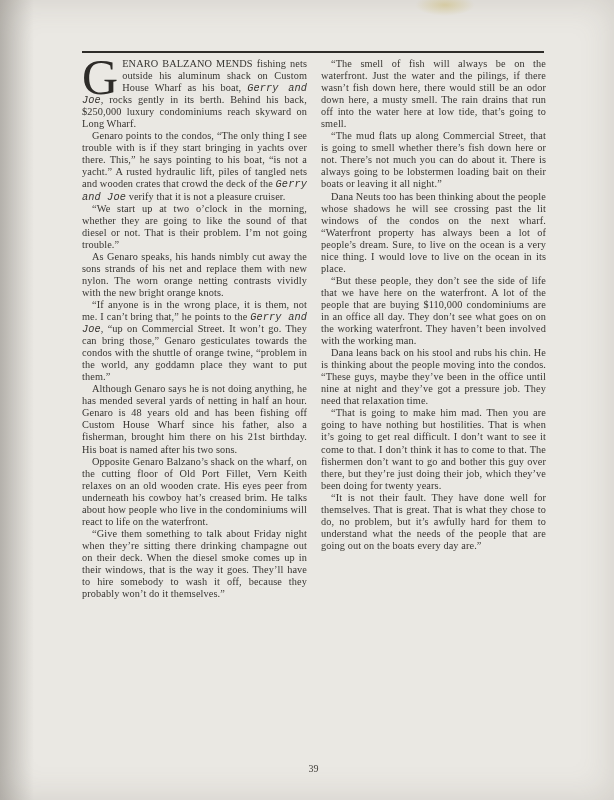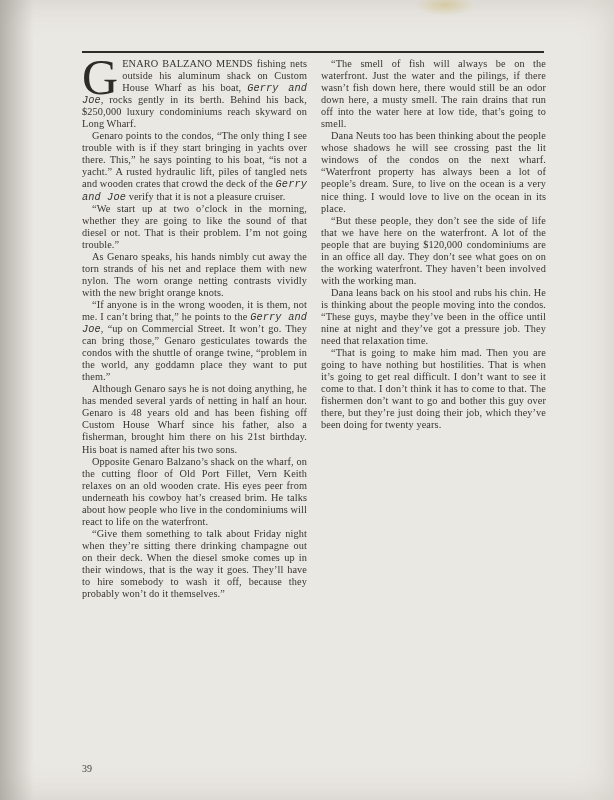--- a/index.html
+++ b/index.html
@@ -48,45 +48,47 @@
     float: left;
     font-size: 50px;
     line-height: 36px;
     height: 35px;
     margin: 1px 4px 0 0;
     color: #2e2c29;
   }
   .italic { font-style: italic; font-family: Liberation Mono, monospace; }
   .footer {
     position: absolute; left: 82px; top: 763px; width: 463px;
-    text-align: left; font-size: 10px; color: #45423d;
+    text-align: center; font-size: 10px; color: #45423d;
   }
 </style>
 </head>
 <body>
 
 <div id="page">
   <div class="scan-edge-left"></div>
   <div class="scan-stain"></div>
   <div class="header-rule"></div>
 
   <div class="columns">
     <div class="column">
         <p><span class="drop-cap">G</span><span>ENARO BALZANO MENDS fishing nets outside his aluminum shack on Custom House Wharf as his boat, </span><span class="italic">Gerry and Joe</span><span>, rocks gently in its berth. Behind his back, $250,000 luxury condominiums reach skyward on Long Wharf.</span></p>
         <p class="indent"><span>Genaro points to the condos, “The only thing I see trouble with is if they start bringing in yachts over there. This,” he says pointing to his boat, “is not a yacht.” A rusted hydraulic lift, piles of tangled nets and wooden crates that crowd the deck of the </span><span class="italic">Gerry and Joe</span><span> verify that it is not a pleasure cruiser.</span></p>
         <p class="indent"><span>“We start up at two o’clock in the morning, whether they are going to like the sound of that diesel or not. That is their problem. I’m not going trouble.”</span></p>
-        <p class="indent"><span>As Genaro speaks, his hands nimbly cut away the torn strands of his net and replace them with new nylon. The worn orange netting contrasts vividly with the new bright orange knots.</span></p>
-        <p class="indent"><span>“If anyone is in the wrong wooden, it is them, not me. I can’t bring that,” he points to the </span><span class="italic">Gerry and Joe</span><span>, “up on Commercial Street. It won’t go. They can bring those,” Genaro gesticulates towards the condos with the shuttle of orange twine, “problem in the world, any goddamn place they want to put them.”</span></p>
+        <p class="indent"><span>As Genaro speaks, his hands nimbly cut away the sons strands of his net and replace them with new nylon. The worn orange netting contrasts vividly with the new bright orange knots.</span></p>
+        <p class="indent"><span>“If anyone is in the wrong place, it is them, not me. I can’t bring that,” he points to the </span><span class="italic">Gerry and Joe</span><span>, “up on Commercial Street. It won’t go. They can bring those,” Genaro gesticulates towards the condos with the shuttle of orange twine, “problem in the world, any goddamn place they want to put them.”</span></p>
         <p class="indent"><span>Although Genaro says he is not doing anything, he has mended several yards of netting in half an hour. Genaro is 48 years old and has been fishing off Custom House Wharf since his father, also a fisherman, brought him there on his 21st birthday. His boat is named after his two sons.</span></p>
         <p class="indent"><span>Opposite Genaro Balzano’s shack on the wharf, on the cutting floor of Old Port Fillet, Vern Keith relaxes on an old wooden crate. His eyes peer from underneath his cowboy hat’s creased brim. He talks about how people who live in the condominiums will react to life on the waterfront.</span></p>
         <p class="indent"><span>“Give them something to talk about Friday night when they’re sitting there drinking champagne out on their deck. When the diesel smoke comes up in their windows, that is the way it goes. They’ll have to hire somebody to wash it off, because they probably won’t do it themselves.”</span></p>
       </div>
     <div class="column">
         <p class="indent"><span>“The smell of fish will always be on the waterfront. Just the water and the pilings, if there wasn’t fish down here, there would still be an odor down here, a musty smell. The rain drains that run off into the water here at low tide, that’s going to smell.</span></p>
+        <p class="indent"><span>“The mud flats up along Commercial Street, that is going to smell whether there’s fish down here or not. There’s not much you can do about it. There is always going to be lobstermen loading bait on their boats or leaving it all night.”</span></p>
         <p class="indent"><span>Dana Neuts too has been thinking about the people whose shadows he will see crossing past the lit windows of the condos on the next wharf. “Waterfront property has always been a lot of people’s dream. Sure, to live on the ocean is a very nice thing. I would love to live on the ocean in its place.</span></p>
-        <p class="indent"><span>“But these people, they don’t see the side of life that we have here on the waterfront. A lot of the people that are buying $120,000 condominiums are in an office all day. They don’t see what goes on on the working waterfront. They haven’t been involved with the working man.</span></p>
+        <p class="indent"><span>“But these people, they don’t see the side of life that we have here on the waterfront. A lot of the people that are buying $110,000 condominiums are in an office all day. They don’t see what goes on on the working waterfront. They haven’t been involved with the working man.</span></p>
         <p class="indent"><span>Dana leans back on his stool and rubs his chin. He is thinking about the people moving into the condos. “These guys, maybe they’ve been in the office until nine at night and they’ve got a pressure job. They need that relaxation time.</span></p>
         <p class="indent"><span>“That is going to make him mad. Then you are going to have nothing but hostilities. That is when it’s going to get real difficult. I don’t want to see it come to that. I don’t think it has to come to that. The fishermen don’t want to go and bother this guy over there, but they’re just doing their job, which they’ve been doing for twenty years.</span></p>
+        <p class="indent"><span>“It is not their fault. They have done well for themselves. That is great. That is what they chose to do, no problem, but it’s awfully hard for them to understand what the needs of the people that are going out on the boats every day are.”</span></p>
       </div>
   </div>
 
   <div class="footer">39</div>
 </div>
 
 </body></html>

